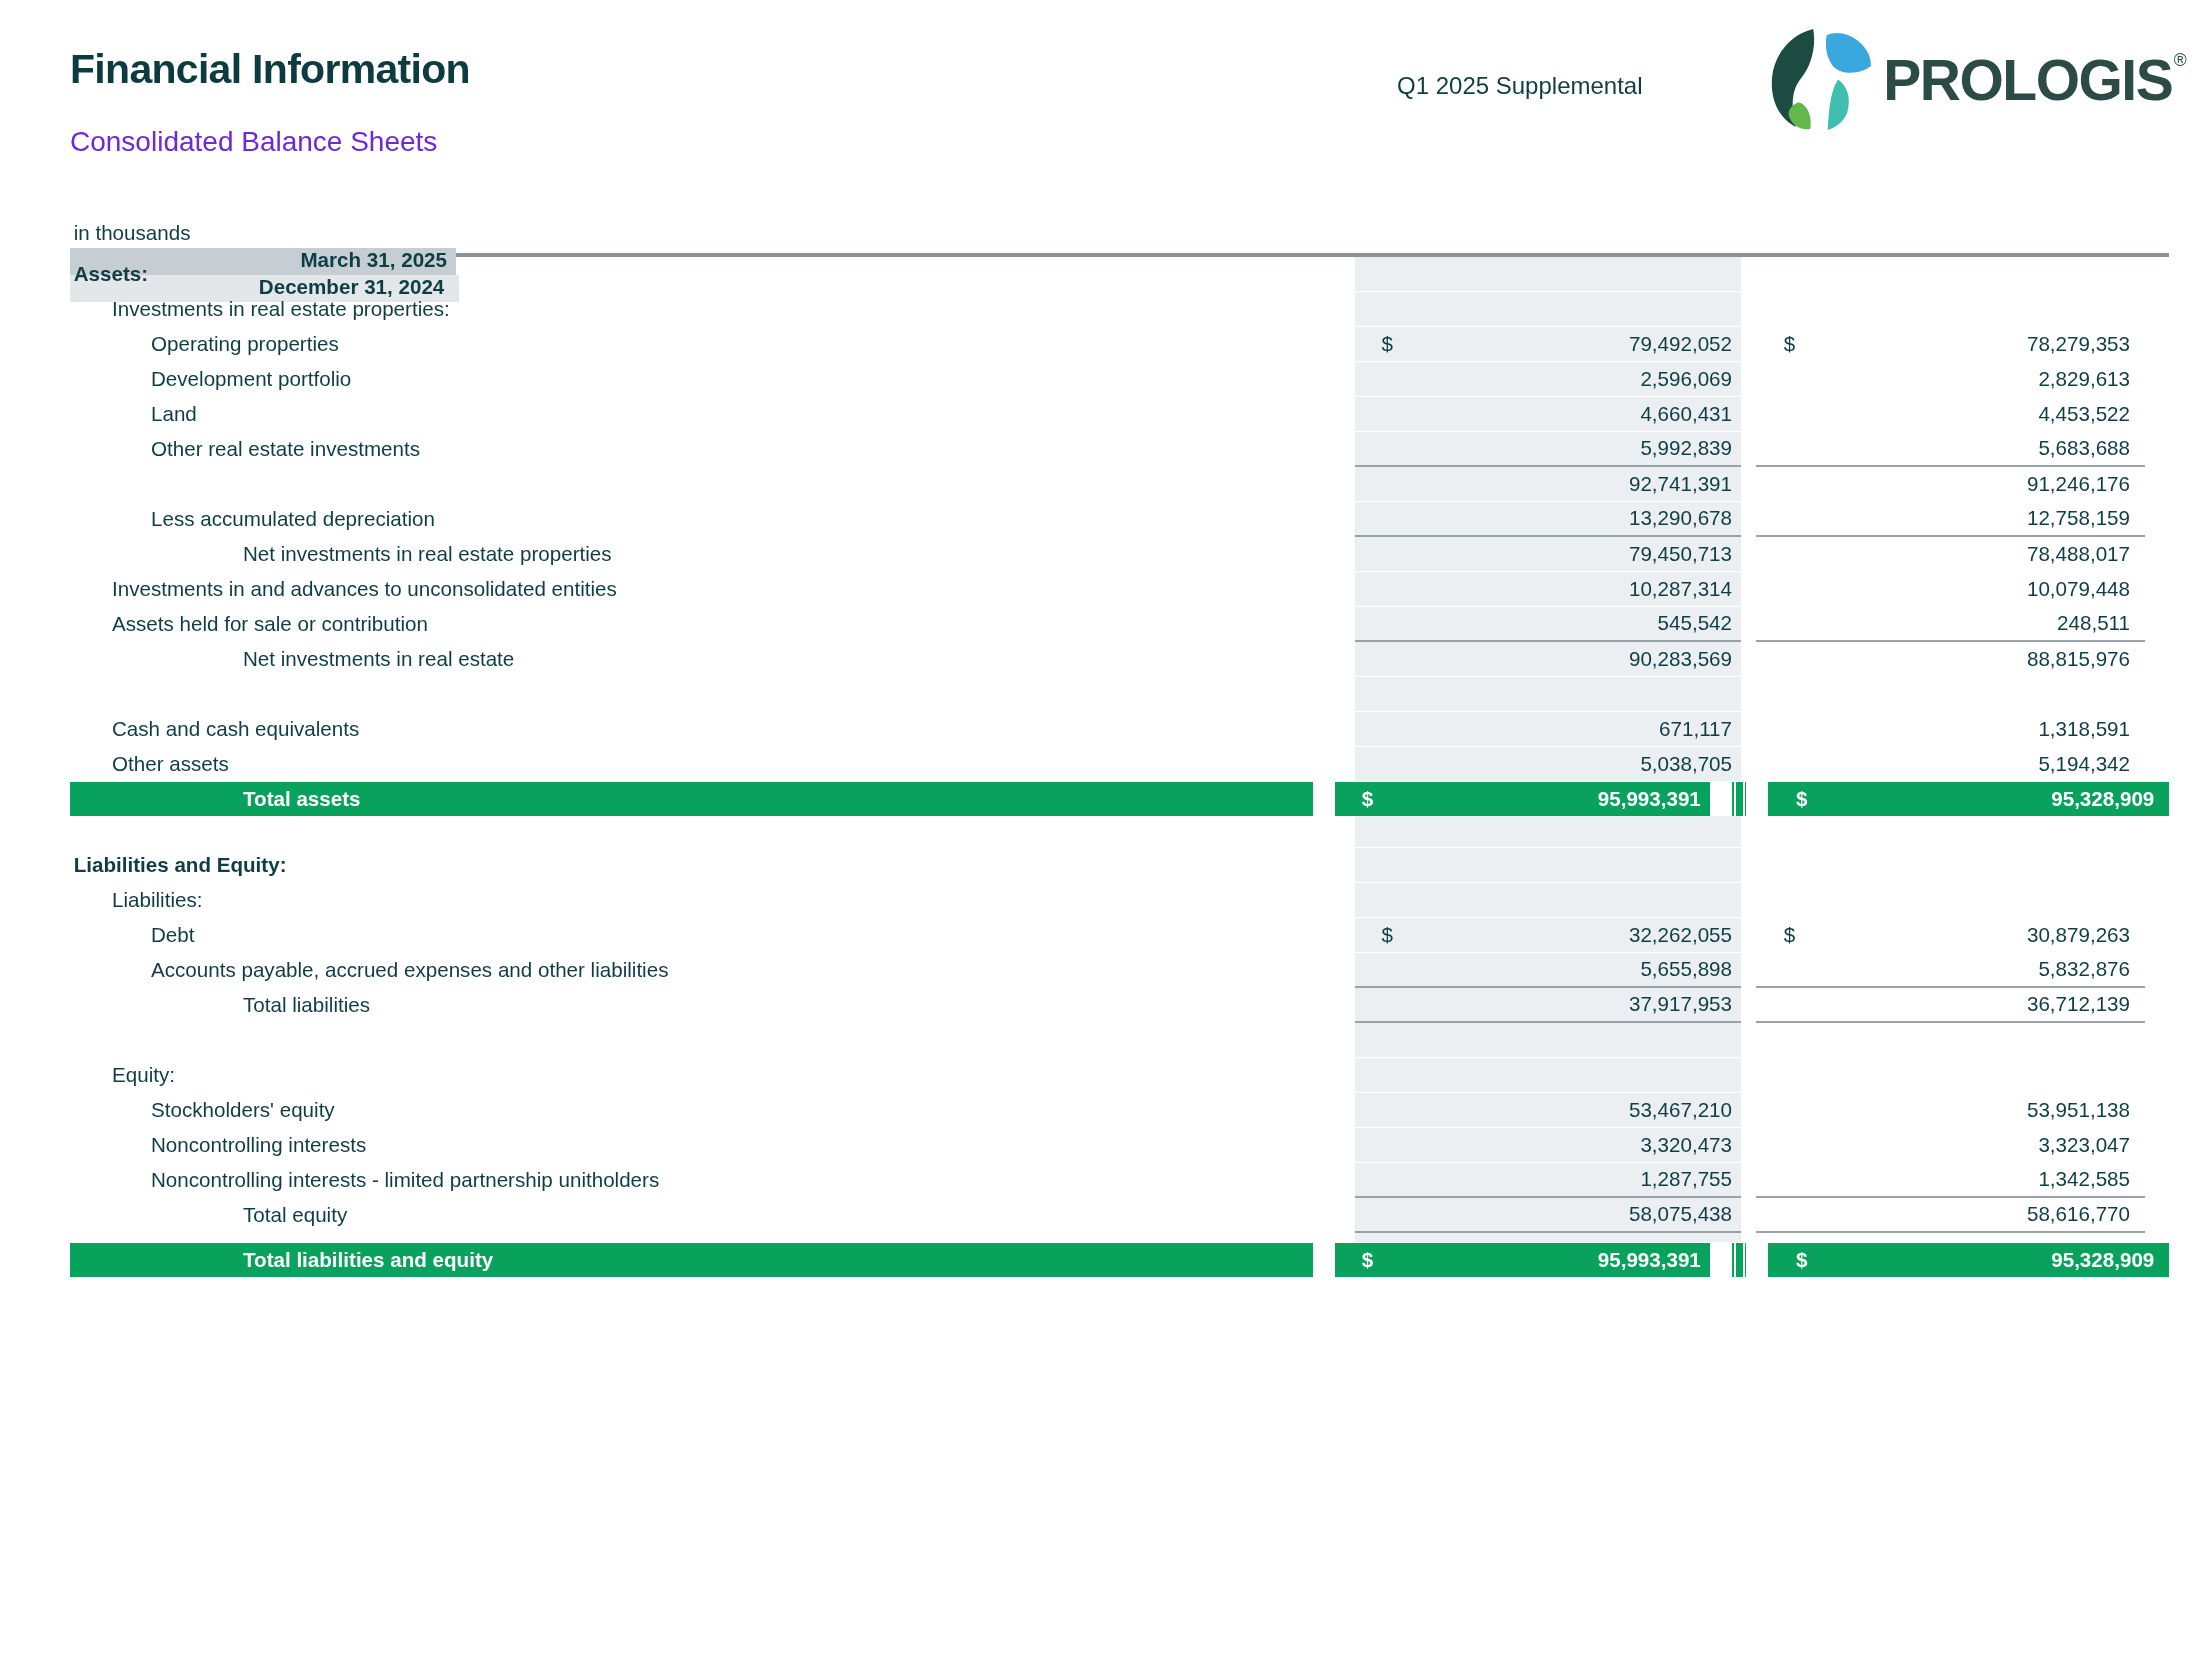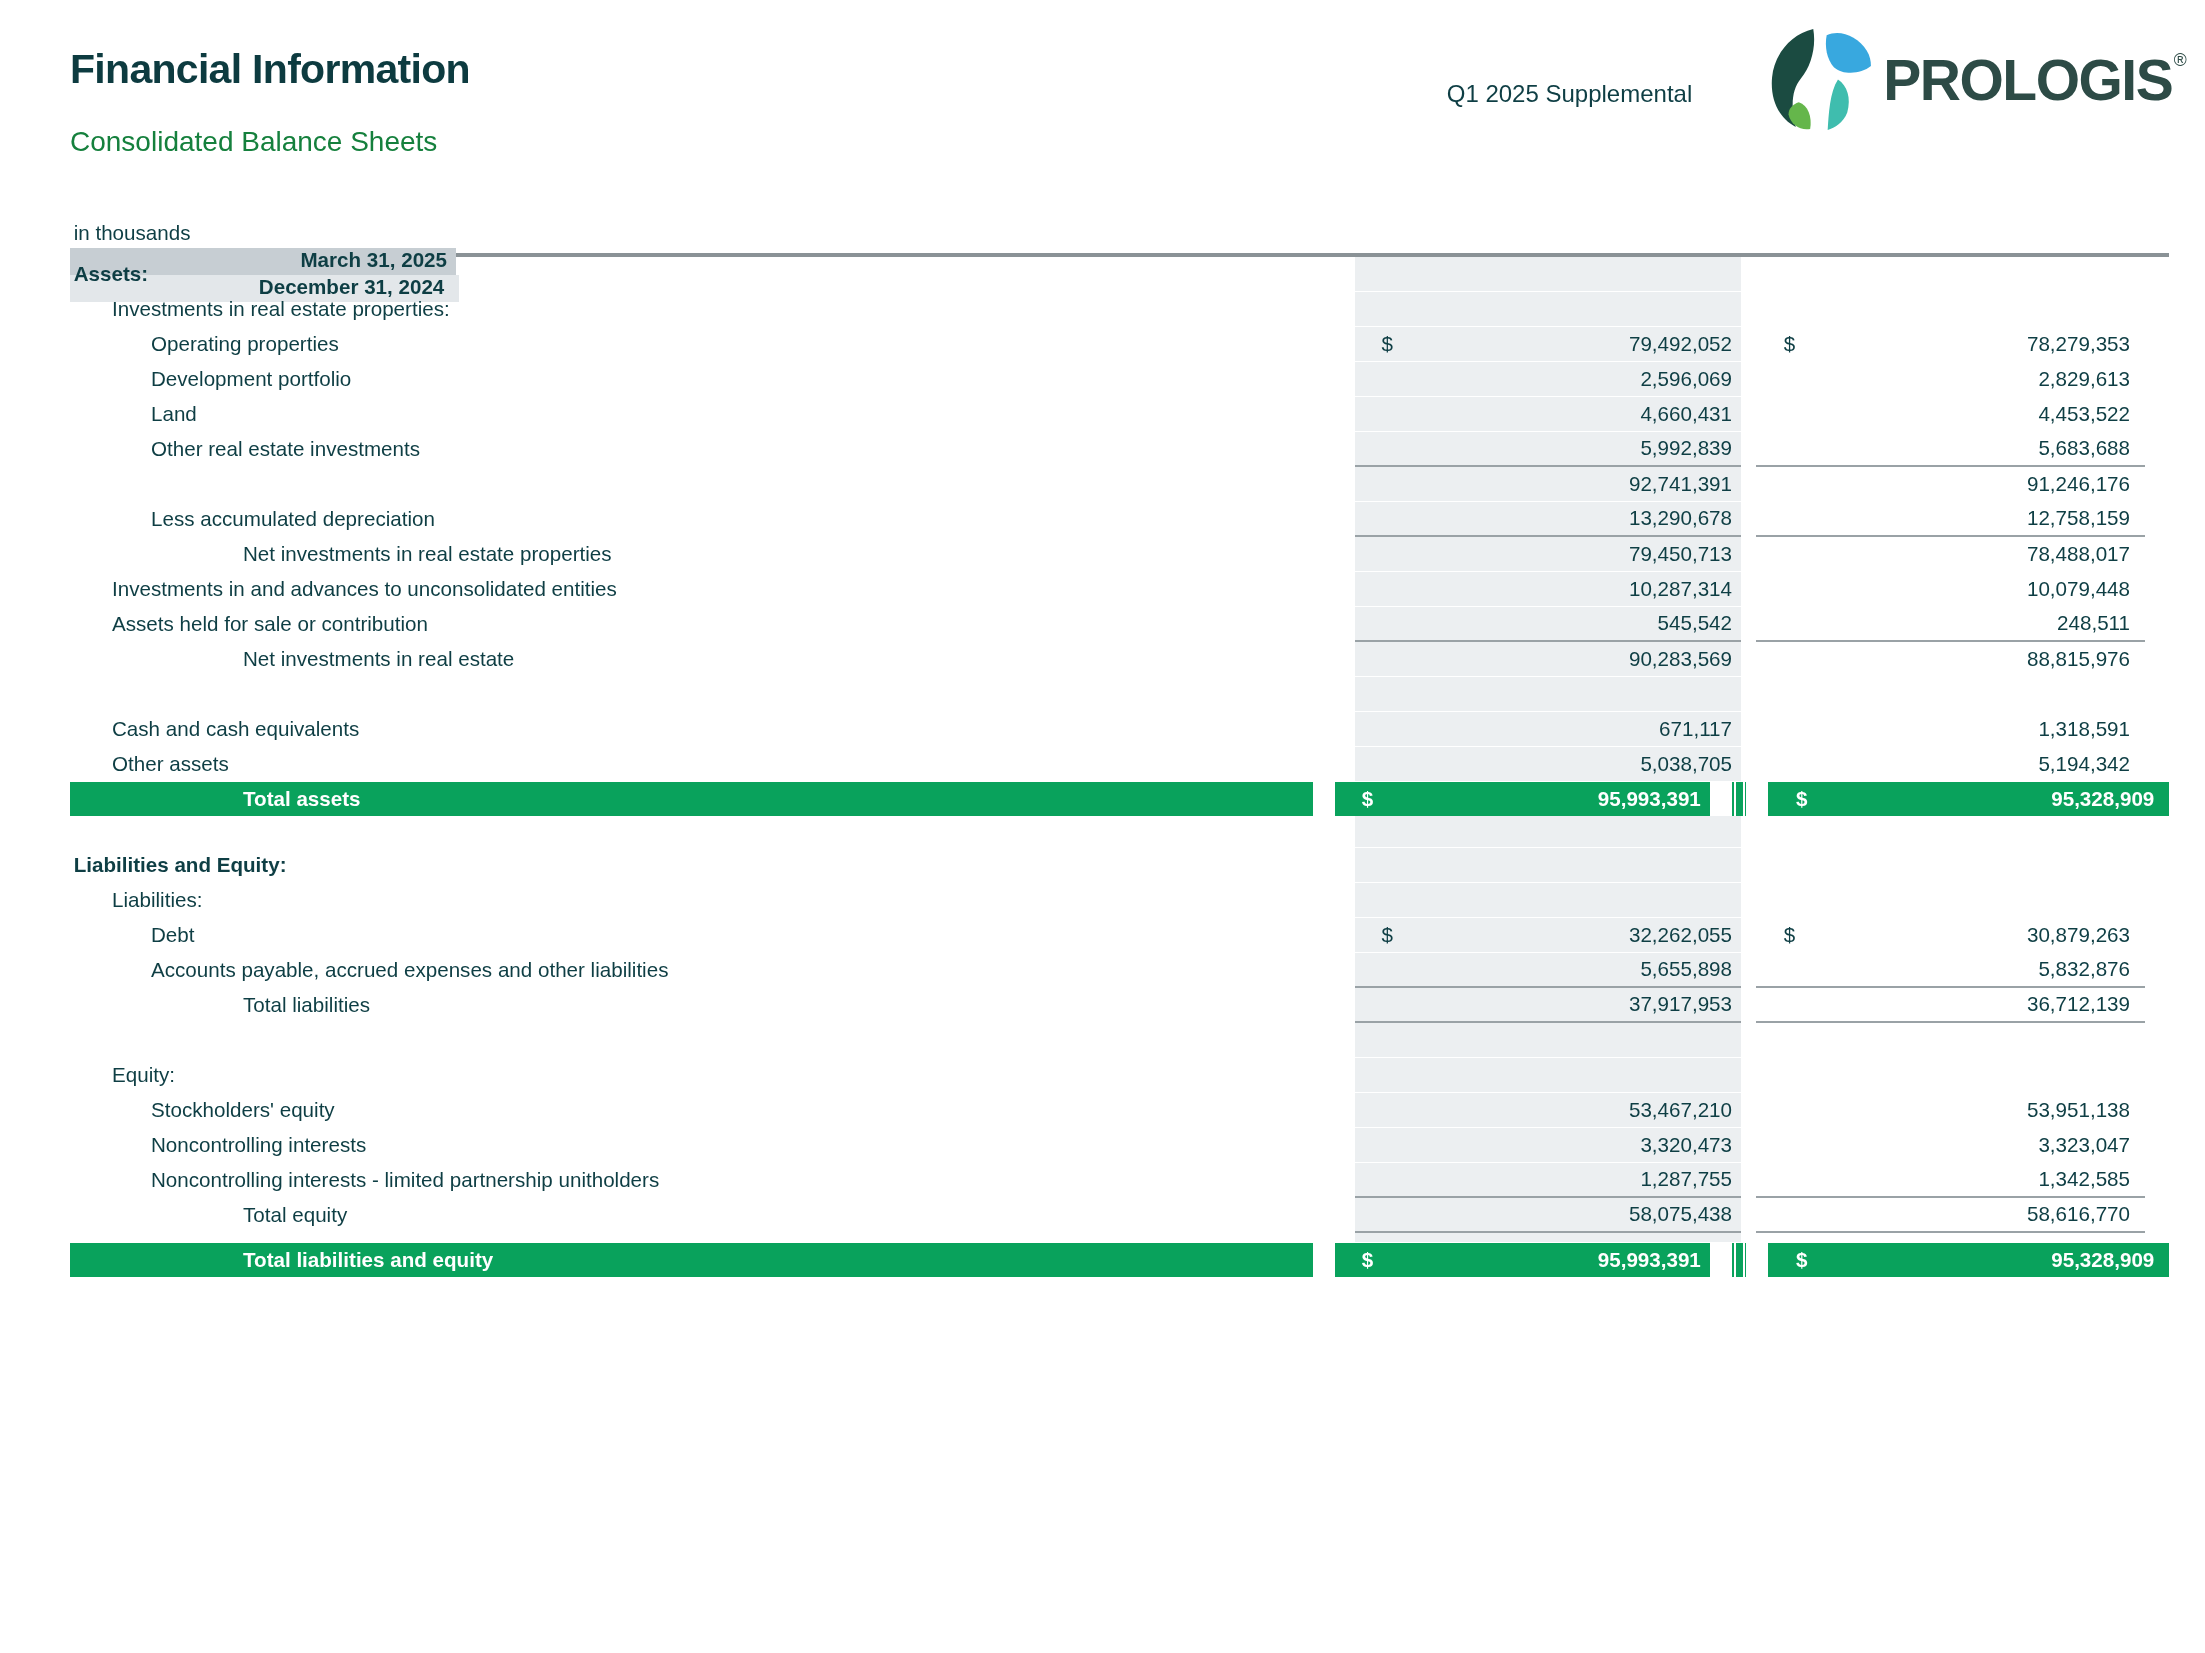--- a/index.html
+++ b/index.html
@@ -2,22 +2,22 @@
 <html style="font-size:11.8px"><head>
 <meta charset="utf-8">
 <style>
   html,body{margin:0;padding:0;background:#fff;}
   .sheet{
     position:relative;width:2205px;height:1512px;background:#fff;overflow:hidden;
     font-family:"Liberation Sans",sans-serif;color:#0e3e44;
   }
   
   .page-title{position:absolute;left:70px;top:46px;font-size:41px;font-weight:700;color:#0d3b40;letter-spacing:-0.7px;}
-  .page-subtitle{position:absolute;left:70px;top:126px;font-size:28px;font-weight:400;color:#15803d;}
-  .supplemental{position:absolute;left:1397px;top:80px;width:345px;text-align:center;font-size:24px;color:#0e3e44;}
+  .page-subtitle{position:absolute;left:70px;top:126px;font-size:28px;font-weight:400;color:#6d28d9;}
+  .supplemental{position:absolute;left:1397px;top:72px;width:345px;text-align:left;font-size:24px;color:#0e3e44;}
   .logo{position:absolute;left:1770px;top:28px;display:flex;align-items:center;}
   .logo svg{width:103px;height:103px;}
   .wordmark{font-size:57px;letter-spacing:-1.5px;color:#2d4b46;margin-left:10.3px;white-space:nowrap;}
   .wordmark .wm-bold{font-weight:700;}
   .wordmark .wm-reg{font-weight:700;}
   .wordmark sup{font-size:17.6px;vertical-align:super;position:relative;top:-13.2px;left:1.5px;}
   
   .financial-table{position:absolute;left:70px;top:221px;width:2099px;font-size:20.6px;}
   .row{display:flex;height:35px;box-sizing:border-box;align-items:stretch;}
   .cell{display:flex;align-items:center;box-sizing:border-box;}

